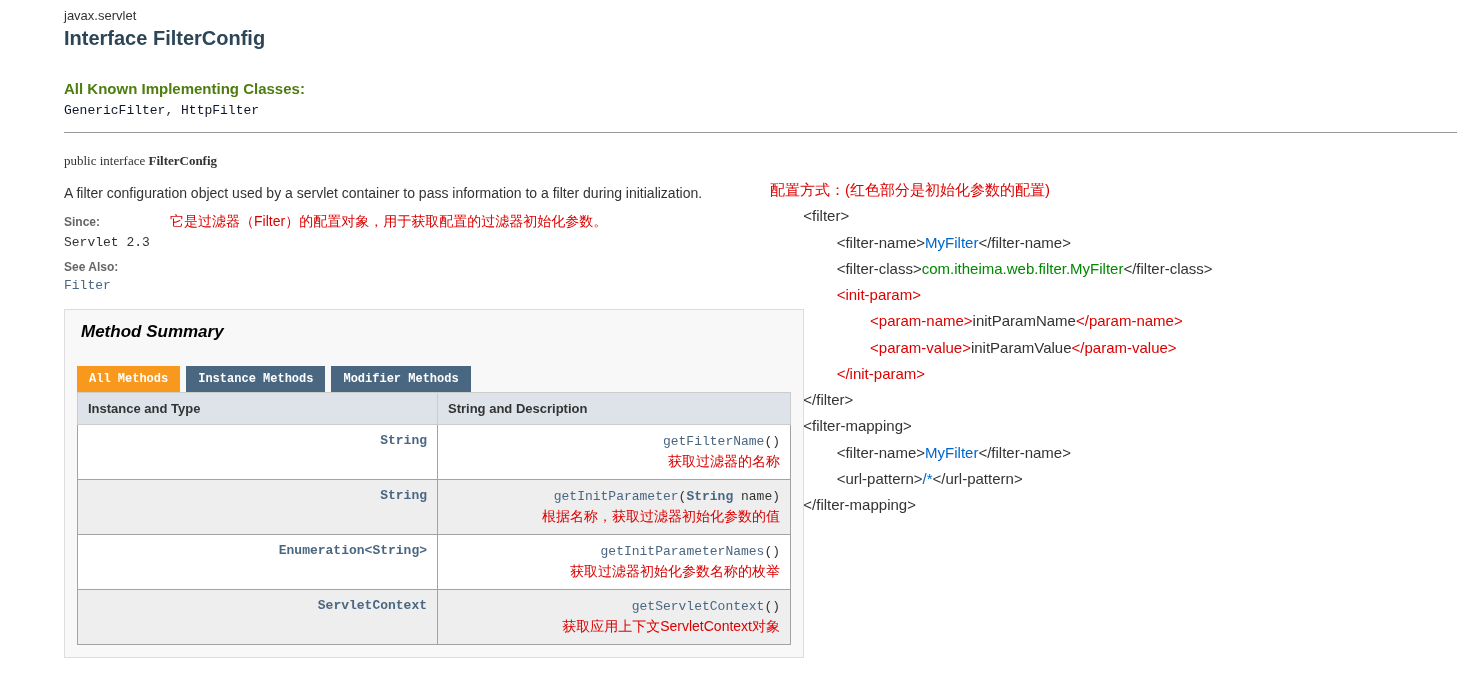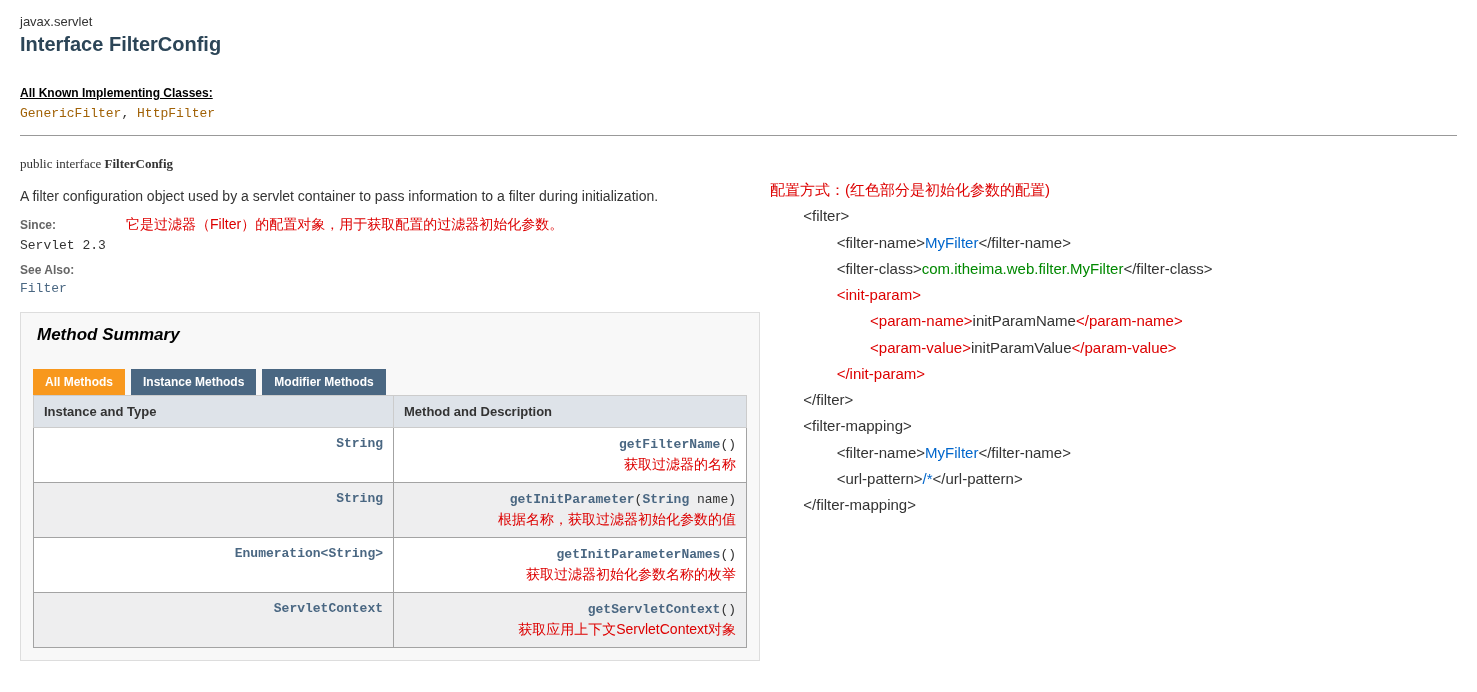--- a/index.html
+++ b/index.html
@@ -1,44 +1,44 @@
 <!DOCTYPE html>
 <html><head>
 <meta charset="utf-8">
 <style>
 * { box-sizing: border-box; margin: 0; padding: 0; }
 body { font-family: Arial, sans-serif; font-size: 13px; color: #333; background: #fff; width: 1477px; position: relative; }
-.container { padding: 14px 20px; }
+.container { padding: 8px 20px; margin-left: 44px; }
 .package-name { font-size: 13px; color: #333; margin-bottom: 4px; }
 .interface-title { font-size: 20px; font-weight: bold; color: #2c4557; margin-bottom: 30px; }
-.known-classes { font-size: 12px; font-weight: bold; color: #000000; margin-bottom: 6px; text-decoration: underline; }
+.known-classes { font-size: 15px; font-weight: bold; color: #4d7c0f; margin-bottom: 6px; }
 .class-links { font-family: "Courier New", monospace; font-size: 13px; margin-bottom: 14px; }
-.class-links a { color: #a16207; text-decoration: none; }
+.class-links a { color: #0f172a; text-decoration: none; }
 hr { border: none; border-top: 1px solid #999; margin-bottom: 20px; }
 .declaration { font-family: Liberation Serif, serif; font-size: 13px; margin-bottom: 16px; }
 .declaration .keyword { color: #333; }
 .declaration .typename { font-weight: bold; }
 .description { font-size: 14px; color: #333; margin-bottom: 12px; }
 .meta-label { font-size: 12px; font-weight: bold; color: #666; }
 .meta-value { font-family: "Courier New", monospace; font-size: 13px; color: #333; margin-top: 4px; margin-bottom: 10px; }
 .link-value { font-family: "Courier New", monospace; font-size: 13px; color: #4a6782; margin-top: 4px; margin-bottom: 16px; }
 .annotation-red-inline { color: #d00; font-size: 14px; }
 .method-summary-box { background: #f8f8f8; border: 1px solid #ddd; padding: 12px; margin-top: 10px; max-width: 740px; }
 .method-summary-title { font-size: 17px; font-style: italic; font-weight: bold; color: #000000; margin-bottom: 24px; padding-left: 4px; }
 .tabs { display: flex; gap: 6px; margin-bottom: 0; }
-.tab { padding: 6px 12px; font-size: 12px; font-weight: bold; color: #fff; cursor: pointer; }
+.tab { padding: 6px 12px; font-size: 12px; font-weight: bold; color: #fff; cursor: pointer; font-family: Liberation Mono, monospace; }
 .tab.active { background: #f8981d; }
 .tab.inactive { background: #4a6782; }
 .method-table { width: 100%; border-collapse: collapse; background: #fff; }
 .method-table th { background: #dee3e9; text-align: left; padding: 8px 10px; font-size: 13px; font-weight: bold; color: #333; border: 1px solid #ccc; }
 .method-table td { padding: 8px 10px; font-size: 13px; vertical-align: top; border: 1px solid #a3a3a3; text-align: right; }
 .method-table tr.even { background: #fff; }
 .method-table tr.odd { background: #eeeeef; }
 .type-cell { font-family: "Courier New", monospace; color: #4a6782; font-weight: bold; width: 360px; }
-.method-name { font-family: "Courier New", monospace; color: #4a6782; font-weight: bold; }
+.method-name { font-family: "Courier New", monospace; color: #4a6782; font-weight: normal; }
 .method-params { font-family: "Courier New", monospace; color: #333; }
 .method-param-type { color: #4a6782; font-weight: bold; }
 .method-desc-red { color: #d00; font-size: 14px; margin-top: 4px; }
 .xml-block { position: absolute; left: 770px; top: 177px; font-size: 15px; line-height: 1.75; font-family: Arial, sans-serif; }
 .xml-line { white-space: pre; }
 .xml-tag { color: #333; }
 .xml-val-blue { color: #0066cc; }
 .xml-val-green { color: #008800; }
 .xml-red { color: #d00; }
 .since-row { display: flex; align-items: baseline; gap: 70px; }
@@ -79,21 +79,21 @@
     <div class="method-summary-title">Method Summary</div>
     <div class="tabs">
       <div class="tab active">All Methods</div>
       <div class="tab inactive">Instance Methods</div>
       <div class="tab inactive">Modifier Methods</div>
     </div>
     <table class="method-table">
       <thead>
         <tr>
           <th>Instance and Type</th>
-          <th>Method and Description</th>
+          <th>String and Description</th>
         </tr>
       </thead>
       <tbody>
         <tr class="even">
           <td class="type-cell">String</td>
           <td>
             <span class="method-name">getFilterName</span><span class="method-params">()</span>
             <div class="method-desc-red">获取过滤器的名称</div>
           </td>
         </tr>

